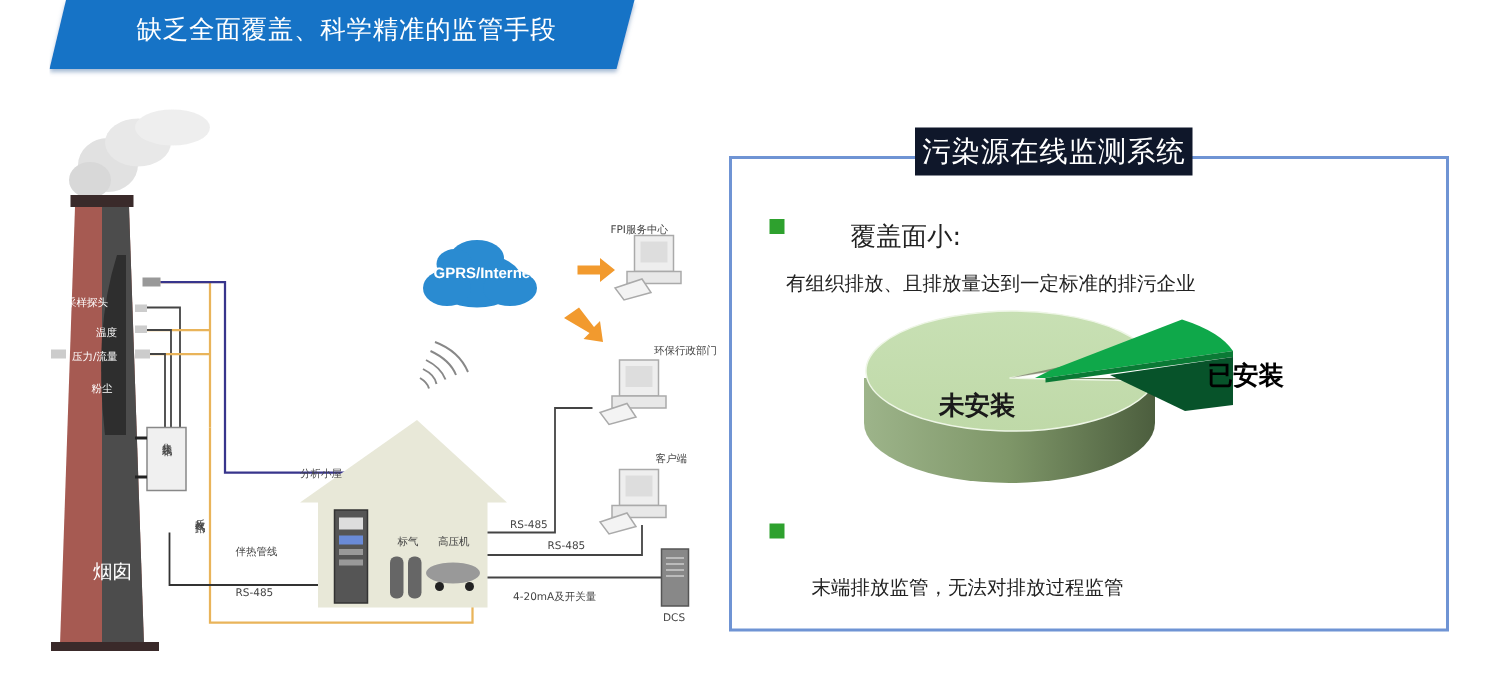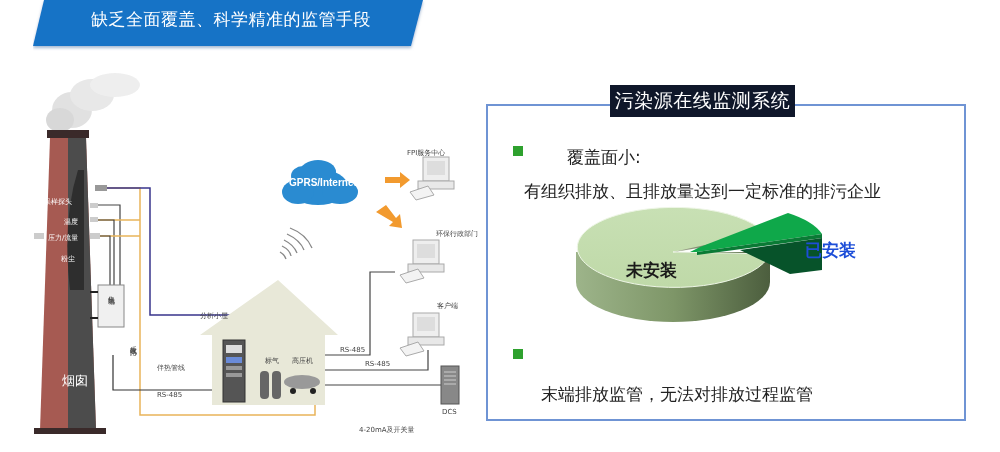--- a/index.html
+++ b/index.html
@@ -34,21 +34,21 @@
     }
     .panel-title {
       position: absolute; left: 610px; top: 85px; width: 185px; height: 32px;
       background: #0f172a; color: #fff; font-size: 19px;
       display: flex; align-items: center; justify-content: center;
       letter-spacing: 0.5px; white-space: nowrap;
     }
     .bullet-row { position: absolute; display: flex; align-items: flex-start; white-space: nowrap; gap: 32px; }
     .bullet-square { width: 10px; height: 10px; background: #2ea12e; margin-right: 12px; }
     .bullet-label { font-size: 17px; color: #222; }
-    .desc { position: absolute; font-size: 17px; color: #222; white-space: nowrap; font-family: Liberation Mono, monospace; }
+    .desc { position: absolute; font-size: 13px; color: #222; white-space: nowrap; font-family: Liberation Mono, monospace; }
     .pie { position: absolute; left: 560px; top: 205px; width: 330px; height: 135px; }
     .pie svg { position: absolute; left: 0; top: 0; }
     .pie-label-main {
       position: absolute; left: 610px; top: 259px;
       font-size: 17px; font-weight: bold; color: #1a1a1a; white-space: nowrap; margin-left: 16px;
     }
     .pie-label-installed {
       position: absolute; left: 805px; top: 239px;
       font-size: 17px; font-weight: bold; white-space: nowrap;
     }
@@ -185,21 +185,21 @@
   <div class="lbl" style="left:157px;top:331px;">RS-485</div>
   <div class="lbl" style="left:200px;top:251px;">分析小屋</div>
   <div class="lbl" style="left:265px;top:296px;">标气</div>
   <div class="lbl" style="left:292px;top:296px;">高压机</div>
   <div class="cloud-text" style="left:289px;top:117px;font-weight:bold;">GPRS/Internet</div>
   <div class="lbl" style="left:407px;top:88px;">FPI服务中心</div>
   <div class="lbl" style="left:400px;top:169px;margin-left:36px;">环保行政部门</div>
   <div class="lbl" style="left:437px;top:241px;">客户端</div>
   <div class="lbl" style="left:340px;top:286px;">RS-485</div>
   <div class="lbl" style="left:365px;top:300px;">RS-485</div>
-  <div class="lbl" style="left:359px;top:333px;margin-top:32px;">4-20mA及开关量</div>
+  <div class="lbl" style="left:342px;top:333px;">4-20mA及开关量</div>
   <div class="lbl" style="left:442px;top:348px;text-align:center;">DCS</div>
 </div>
 
 <div class="panel"></div>
 <div class="panel-title">污染源在线监测系统</div>
 
 <div class="bullet-row" style="left:513px;top:146px;">
   <span class="bullet-square"></span>
   <span class="bullet-label">覆盖面小:</span>
 </div>
@@ -223,18 +223,18 @@
 
     <path d="M113,47 L208,32 A97,40 0 1 0 210,49 Z" fill="url(#topG)" stroke="#eef6e6" stroke-width="1"></path>
     <polygon points="113,47 208,32 200,28" fill="#6b6b5a" opacity="0.7"></polygon>
 
     <path d="M137,47 L130,47 L140,42 L228,8 A97,40 0 0 1 262,29 Z" fill="#0fa84a"></path>
     <polygon points="137,47 262,29 262,33 137,50" fill="#0a7a35"></polygon>
     <path d="M180,45 L262,33 L262,65 L230,69 Z" fill="#07532a"></path>
   </svg>
 </div>
 <div class="pie-label-main">未安装</div>
-<div class="pie-label-installed" style="color:#1d4ed8;">已安装</div>
+<div class="pie-label-installed" style="color:#000000;">已安装</div>
 
 <div class="bullet-row" style="left:513px;top:349px;">
   <span class="bullet-square"></span>
 </div>
 <div class="desc" style="left:529px;top:383px;margin-left:12px;">末端排放监管，无法对排放过程监管</div>
 
 </body></html>

